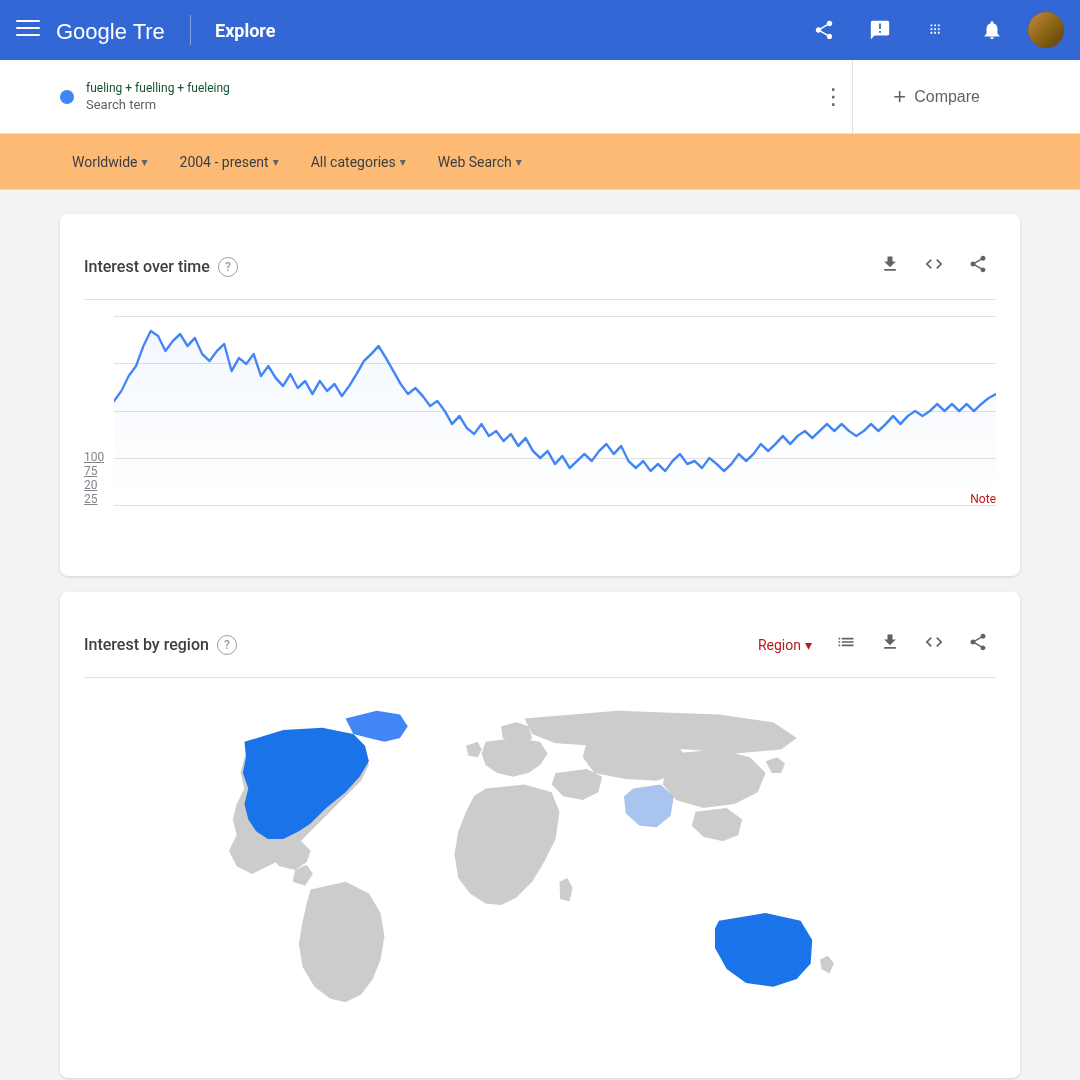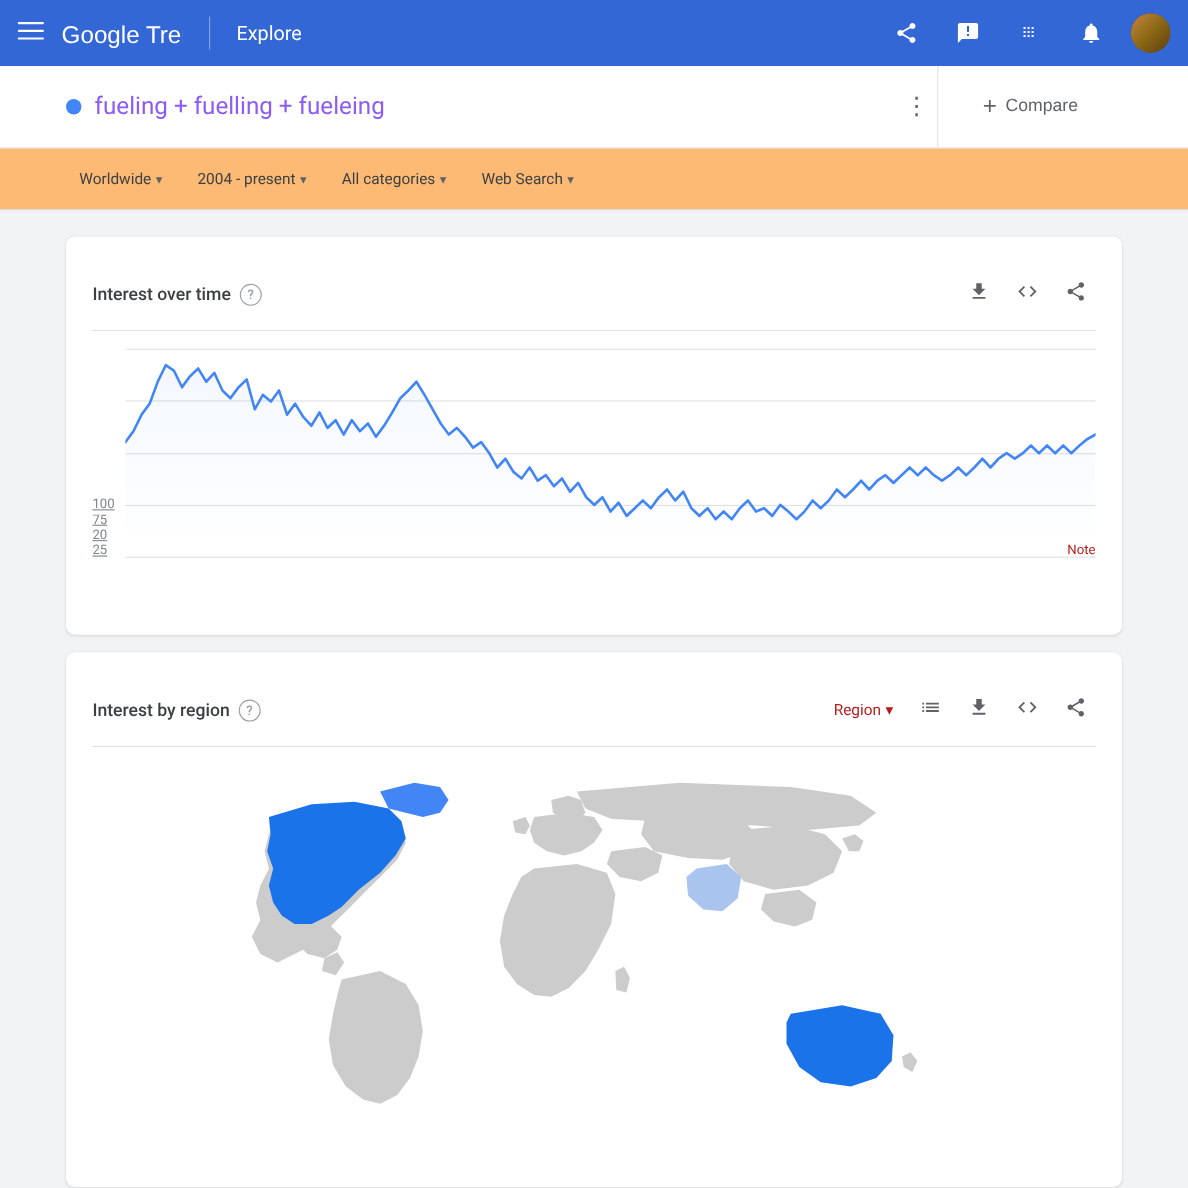--- a/index.html
+++ b/index.html
@@ -10,21 +10,21 @@
       background: #3367d6;
       height: 60px;
       display: flex;
       align-items: center;
       padding: 0 16px;
       gap: 16px;
     }
     .header-menu-icon { color: white; font-size: 20px; cursor: pointer; }
     .header-logo { display: flex; align-items: center; gap: 4px; }
     .header-divider { width: 1px; height: 30px; background: rgba(255,255,255,0.4); margin: 0 8px; }
-    .header-explore { color: white; font-size: 18px; font-weight: 400; }
+    .header-explore { color: white; font-size: 18px; font-weight: 700; }
     .header-spacer { flex: 1; }
     .header-icons { display: flex; align-items: center; gap: 16px; }
     .header-icon { color: white; font-size: 20px; cursor: pointer; width: 40px; height: 40px; display: flex; align-items: center; justify-content: center; border-radius: 50%; }
     .header-avatar { width: 36px; height: 36px; border-radius: 50%; background: #8B4513; overflow: hidden; cursor: pointer; display: flex; align-items: center; justify-content: center; }
     .avatar-img { width: 100%; height: 100%; background: linear-gradient(135deg, #c68642 0%, #8B6914 50%, #5c3d11 100%); border-radius: 50%; }
 
     
     .search-area {
       background: white;
       border-bottom: 1px solid #e0e0e0;
@@ -44,21 +44,21 @@
     .search-dot {
       width: 14px;
       height: 14px;
       border-radius: 50%;
       background: #4285f4;
       flex-shrink: 0;
     }
     .search-term-text {
       flex: 1;
     }
-    .search-term-main { font-size: 22px; color: #8b5cf6; }
+    .search-term-main { font-size: 12px; color: #14532d; }
     .search-term-sub { font-size: 13px; color: #5f6368; margin-top: 2px; }
     .search-more-icon { color: #5f6368; font-size: 22px; cursor: pointer; padding: 8px; }
     .compare-btn {
       display: flex;
       align-items: center;
       gap: 8px;
       padding: 0 40px;
       color: #5f6368;
       font-size: 16px;
       cursor: pointer;
@@ -259,20 +259,21 @@
       <div class="avatar-img"></div>
     </div>
   </div>
 </header>
 
 <div class="search-area">
   <div class="search-term-container">
     <div class="search-dot"></div>
     <div class="search-term-text">
       <div class="search-term-main">fueling + fuelling + fueleing</div>
+      <div class="search-term-sub">Search term</div>
     </div>
     <span class="search-more-icon">⋮</span>
   </div>
   <button class="compare-btn">
     <span class="compare-plus">+</span>
     <span>Compare</span>
   </button>
 </div>
 
 <div class="filter-bar">

